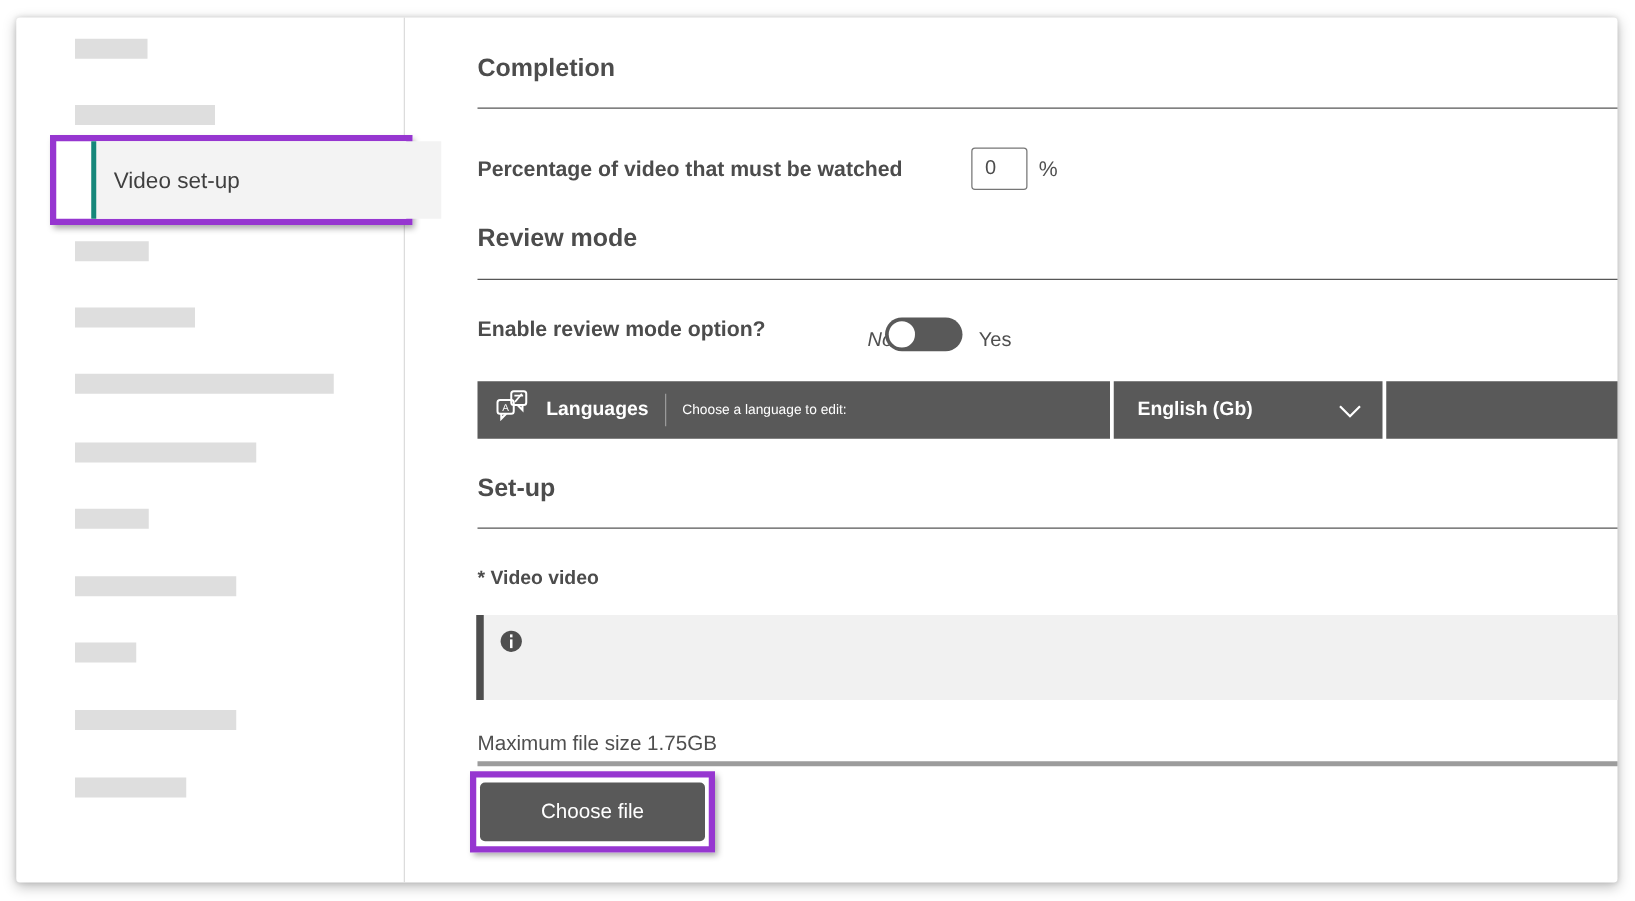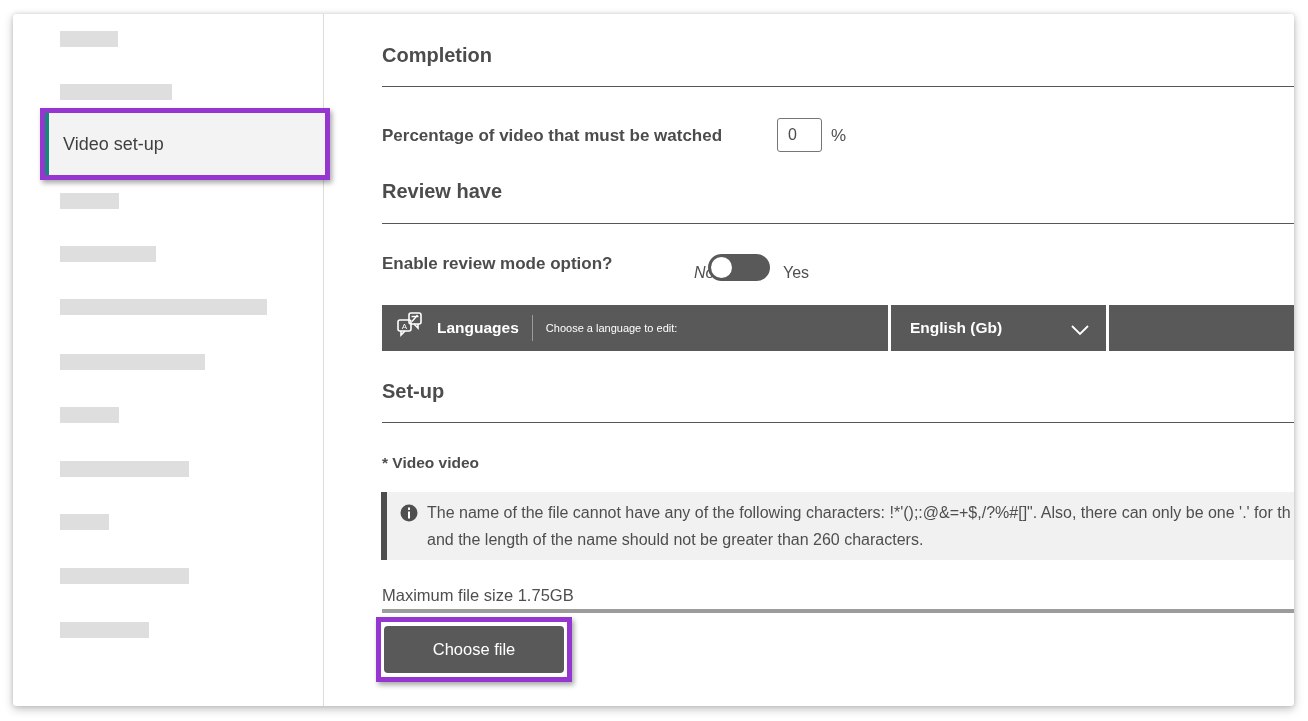--- a/index.html
+++ b/index.html
@@ -22,21 +22,21 @@
   }
   .active-wrap {
     position:absolute; left:27px; top:94px; width:290px; height:72px;
     border:5px solid #9636d0; box-shadow:2px 3px 5px rgba(0,0,0,0.35);
     background:#ffffff;
   }
   .active-item {
     width:100%; height:100%; background:#f3f3f3;
     border-left:4px solid #16877a;
     display:flex; align-items:center; padding-left:14px;
-    font-size:18px; color:#3f3f3f;
+    font-size:18px; color:#3f3f3f;margin-left:28px;
   }
 
   
   .main { position:absolute; left:0; top:0; width:100%; height:100%; }
   .h1 {
     position:absolute; left:369px; font-size:20px; font-weight:700; color:#4c4c4c;
   }
   .rule {
     position:absolute; left:369px; width:912px; height:1px; background:#575757;
   }
@@ -126,21 +126,21 @@
 
   <div class="main">
 
     <div class="h1" style="top:30px;">Completion</div>
     <div class="rule" style="top:72px;"></div>
 
     <div class="lbl" style="left:369px; top:112px;">Percentage of video that must be watched</div>
     <input class="pct-input" type="text" value="0" style="">
     <div class="txt" style="left:818px; top:112px; font-size:17px;">%</div>
 
-    <div class="h1" style="top:166px;">Review have</div>
+    <div class="h1" style="top:166px;">Review mode</div>
     <div class="rule" style="top:209px;"></div>
 
     <div class="lbl" style="left:369px; top:240px;">Enable review mode option?</div>
     <div class="txt" style="left:681px; top:250px;font-style:italic;">No</div>
     <div class="toggle">
       <div class="knob"></div>
     </div>
     <div class="txt" style="left:770px; top:250px;">Yes</div>
 
     <div class="langbar">
@@ -181,24 +181,20 @@
     <div class="lbl" style="left:369px; top:440px; font-size:15.5px;">* Video video</div>
 
     <div class="infobox">
       <span class="info-icon">
         <svg width="18" height="18" viewBox="0 0 18 18">
           <circle cx="9" cy="9" r="8.5" fill="#4f4f4f"></circle>
           <rect x="8" y="7.5" width="2" height="7" fill="#ffffff"></rect>
           <rect x="8" y="3.5" width="2" height="2.4" fill="#ffffff"></rect>
         </svg>
       </span>
-      <div class="info-text">
-        <div class="info-line">The name of the file cannot have any of the following characters: !*'();:@&amp;=+$,/?%#[]". Also, there can only be one '.' for th</div>
-        <div class="info-line">and the length of the name should not be greater than 260 characters.</div>
-      </div>
     </div>
 
     <div class="txt" style="left:369px; top:572px; font-size:16.5px;">Maximum file size 1.75GB</div>
     <div class="divider"></div>
 
     <div class="btn-wrap">
       <button class="choose-btn">Choose file</button>
     </div>
 
   </div>

